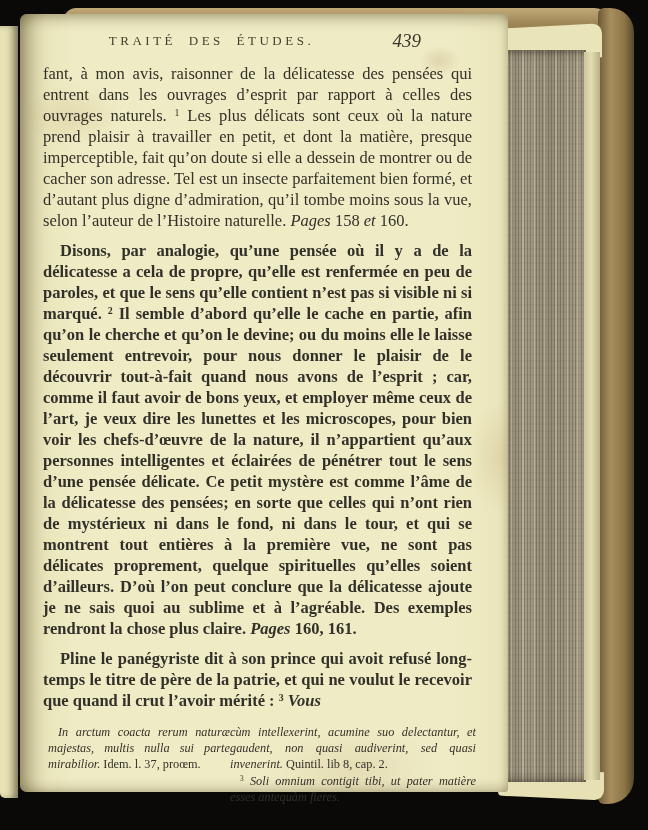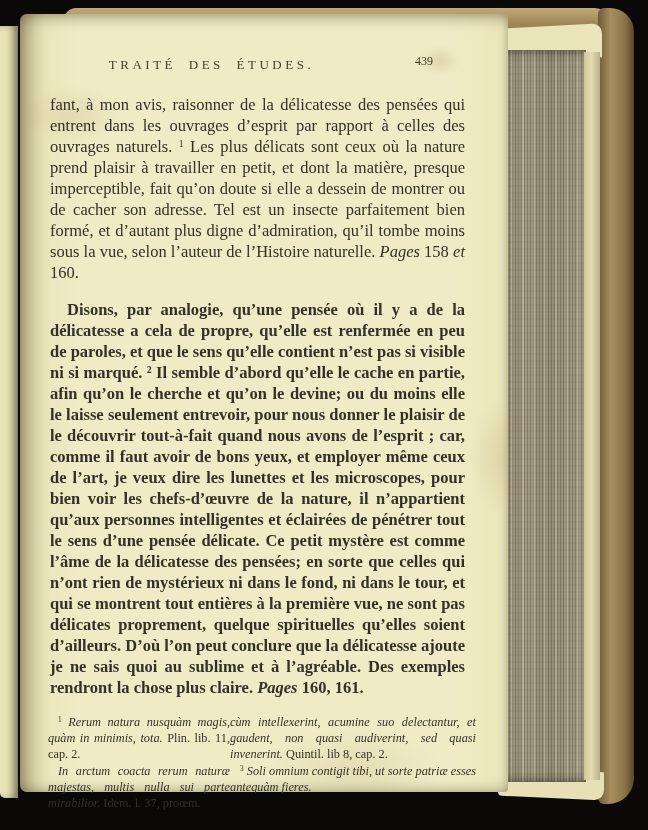--- a/index.html
+++ b/index.html
@@ -69,38 +69,38 @@
       radial-gradient(ellipse 130px 60px at 68% 97%, rgba(150,112,60,.12), rgba(0,0,0,0) 70%),
       radial-gradient(ellipse 30px 22px at 86% 6%, rgba(150,108,56,.18), rgba(0,0,0,0) 70%),
       linear-gradient(90deg, #dcd6a9 0px, #eae6bc 26px, var(--paper, #efecc5) 58px, var(--paper, #efecc5) 88%, #eae5ba 100%);
     box-shadow:
       inset 15px 0 20px -9px rgba(70,55,25,.5),
       inset 0 11px 15px -9px rgba(70,55,25,.4),
       inset 0 -9px 13px -9px rgba(70,55,25,.3),
       inset -7px 0 11px -8px rgba(70,55,25,.35);
     border-radius: 7px 3px 3px 7px;
     box-sizing: border-box;
-    padding: 40px 27px 0 14px;
+    padding: 16px 27px 0 14px;
   }
 
   
   .running-header {
     position: relative; height: 24px; margin-bottom: 8px;
   }
   .running-title {
     position: absolute; left: 0; right: 92px; text-align: center;
     top: 3px; font-size: 13px; letter-spacing: 3.5px; word-spacing: 6px;
     color: #45402f; white-space: nowrap;
   }
   .page-number {
-    position: absolute; right: 48px; top: 0;
-    font-size: 12px; color: #3c382c;
+    position: absolute; right: 60px; top: 0;
+    font-size: 19px; color: #3c382c; font-style: italic;
   }
   .body-text { font-size: 16.5px; line-height: 21px; text-align: justify; }
-  .bp { margin: 16px; }
+  .bp { margin: 9px; }
   .bp.ind { text-indent: 17px; font-weight: bold; }
   .it { font-style: italic; }
   .supm { font-size: .60em; vertical-align: .5em; line-height: 0; font-style: normal; }
 
   .footnotes {
     margin-top: 13px;
     display: flex;
     font-size: 12.3px; line-height: 16.2px; text-align: justify;
   }
   .fn-col-left  { width: 182px; margin-left: 14px; }
@@ -124,27 +124,27 @@
   <div class="book-page">
 
     <div class="running-header">
       <div class="running-title">TRAITÉ DES ÉTUDES.</div>
       <div class="page-number">439</div>
     </div>
 
     <div class="body-text">
       <p class="bp"><span>fant, à mon avis, raisonner de la délicatesse des pensées qui entrent dans les ouvrages d’esprit par rapport à celles des ouvrages naturels. </span><span class="supm">1</span><span> Les plus délicats sont ceux où la nature prend plaisir à travailler en petit, et dont la matière, presque imperceptible, fait qu’on doute si elle a dessein de montrer ou de cacher son adresse. Tel est un insecte parfaitement bien formé, et d’autant plus digne d’admiration, qu’il tombe moins sous la vue, selon l’auteur de l’Histoire naturelle. </span><span class="it">Pages</span><span> 158 </span><span class="it">et</span><span> 160.</span></p>
       <p class="bp ind"><span>Disons, par analogie, qu’une pensée où il y a de la délicatesse a cela de propre, qu’elle est renfermée en peu de paroles, et que le sens qu’elle contient n’est pas si visible ni si marqué. </span><span class="supm">2</span><span> Il semble d’abord qu’elle le cache en partie, afin qu’on le cherche et qu’on le devine; ou du moins elle le laisse seulement entrevoir, pour nous donner le plaisir de le découvrir tout-à-fait quand nous avons de l’esprit ; car, comme il faut avoir de bons yeux, et employer même ceux de l’art, je veux dire les lunettes et les microscopes, pour bien voir les chefs-d’œuvre de la nature, il n’appartient qu’aux personnes intelligentes et éclairées de pénétrer tout le sens d’une pensée délicate. Ce petit mystère est comme l’âme de la délicatesse des pensées; en sorte que celles qui n’ont rien de mystérieux ni dans le fond, ni dans le tour, et qui se montrent tout entières à la première vue, ne sont pas délicates proprement, quelque spirituelles qu’elles soient d’ailleurs. D’où l’on peut conclure que la délicatesse ajoute je ne sais quoi au sublime et à l’agréable. Des exemples rendront la chose plus claire. </span><span class="it">Pages</span><span> 160, 161.</span></p>
+      <p class="bp ind"><span>Pline le panégyriste dit à son prince qui avoit refusé long-temps le titre de père de la patrie, et qui ne voulut le recevoir que quand il crut l’avoir mérité : </span><span class="supm">3</span><span> </span><span class="it">Vous</span></p>
     </div>
 
     <div class="footnotes">
       <div class="fn-col-left">
-        <p class="fn ind"><span class="supm">1</span><span> </span><span class="it">Rerum natura nusquàm magis, quàm in minimis, tota.</span><span> Plin. lib. 11, cap. 2.</span></p>
         <p class="fn ind"><span class="it">In arctum coacta rerum naturæ majestas, multis nulla sui parte mirabilior.</span><span> Idem. l. 37, proœm.</span></p>
       </div>
       <div class="fn-col-right">
         <p class="fn"><span class="it">cùm intellexerint, acumine suo delectantur, et gaudent, non quasi audiverint, sed quasi invenerint.</span><span> Quintil. lib 8, cap. 2.</span></p>
-        <p class="fn ind"><span class="supm">3</span><span> </span><span class="it">Soli omnium contigit tibi, ut sorte patriæ esses antequàm fieres.</span></p>
+        <p class="fn ind"><span class="supm">3</span><span> </span><span class="it">Soli omnium contigit tibi, ut pater matière esses antequàm fieres.</span></p>
       </div>
     </div>
 
   </div>
 </div>
 
 </body></html>

